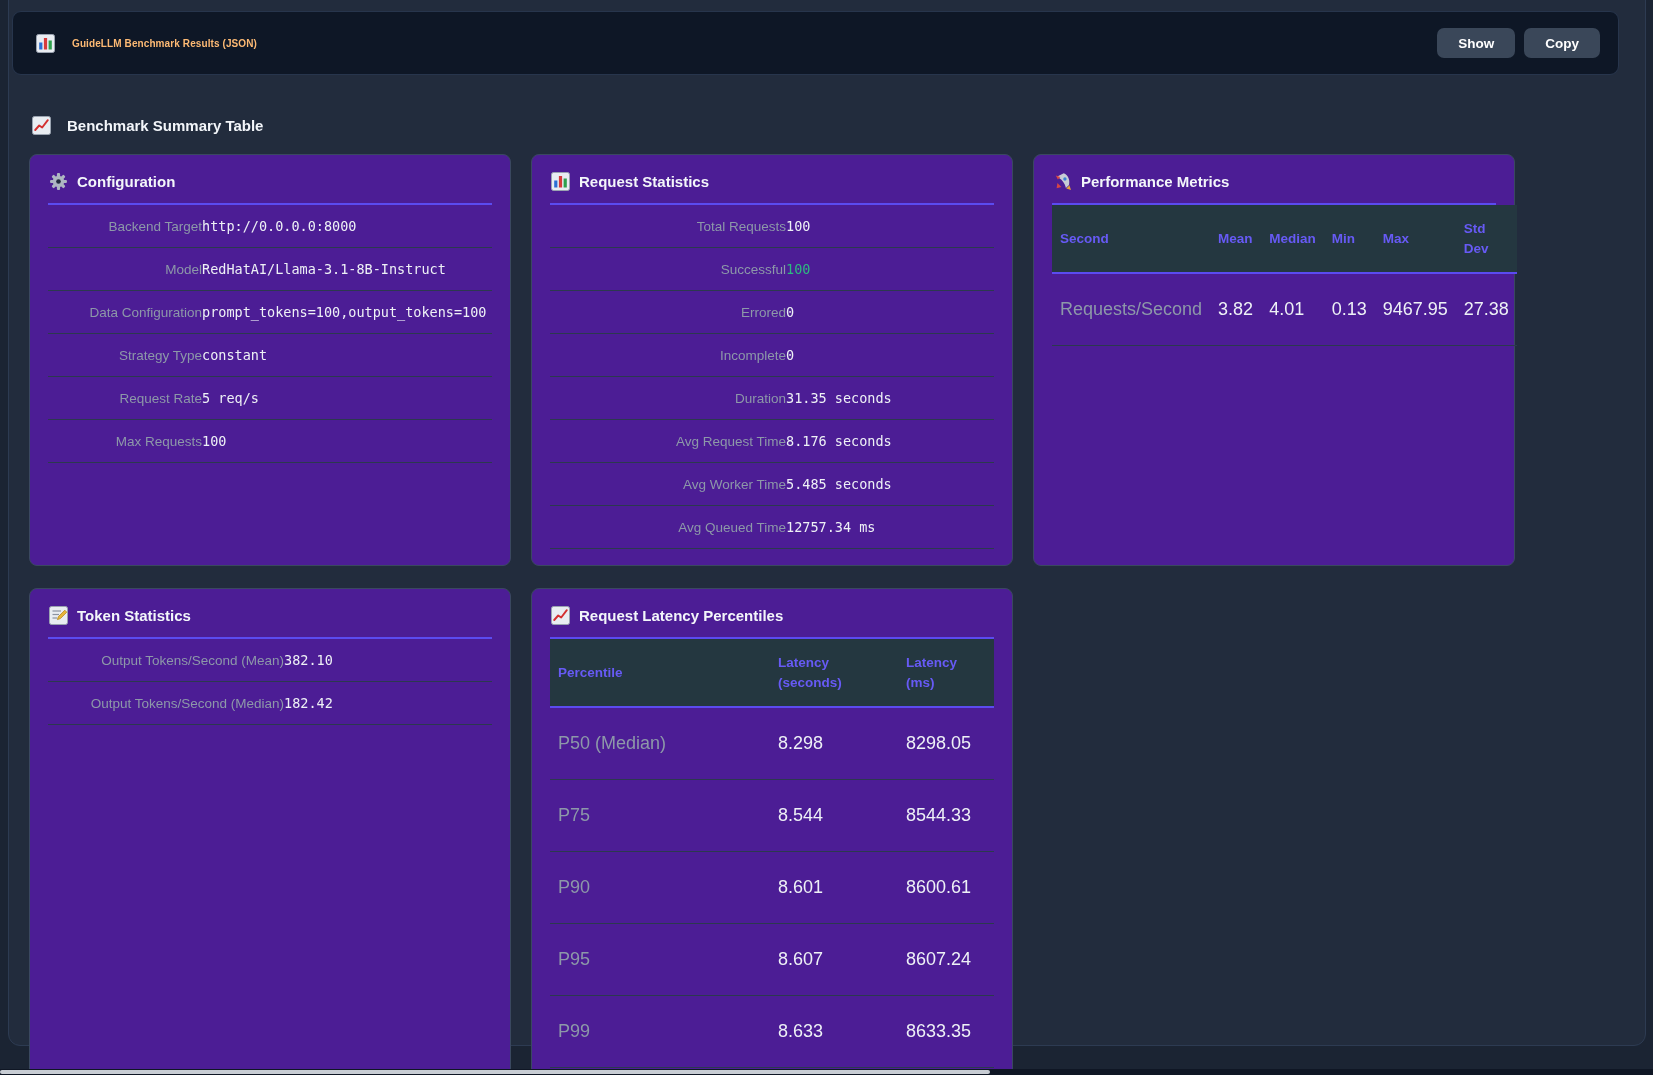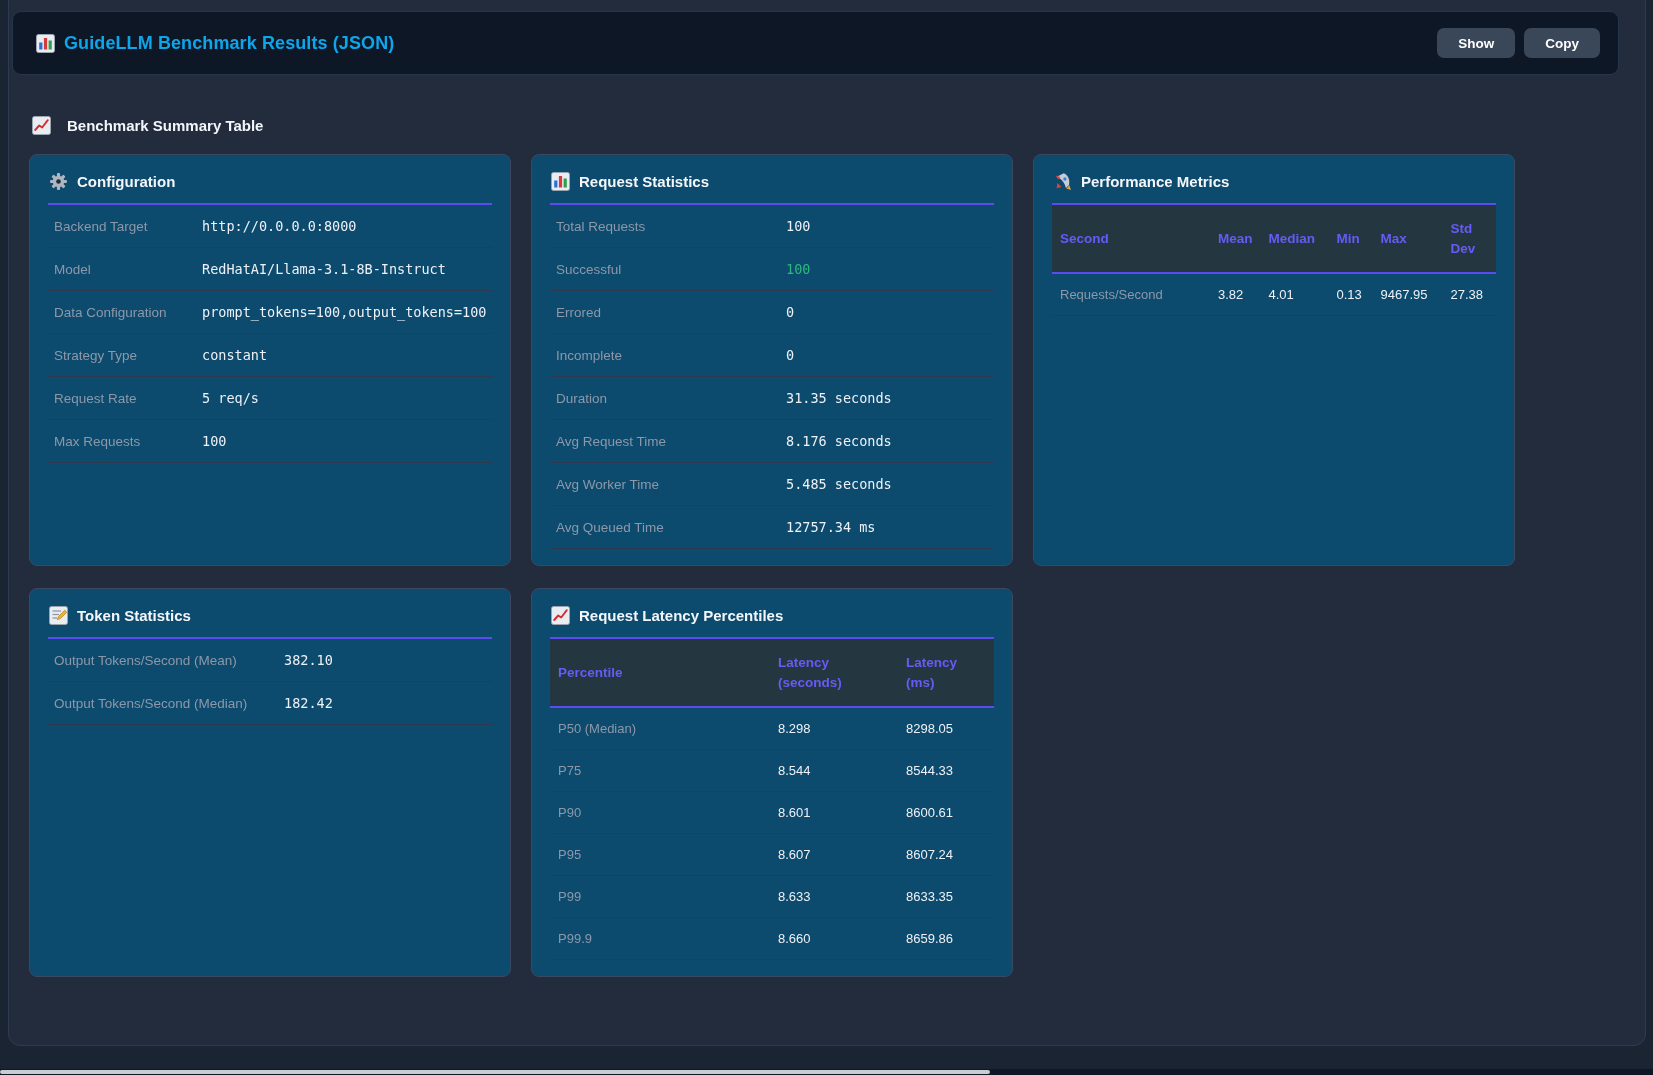--- a/index.html
+++ b/index.html
@@ -22,24 +22,24 @@
     margin: 24px 26px 0 3px;
     height: 64px;
     background: #0e1726;
     border: 1px solid #27354c;
     border-radius: 9px;
     display: flex;
     align-items: center;
     padding: 0 18px 0 22px;
   }
   .header-card .title {
-    color: #0ea5e9;
-    font-size: 18px;
+    color: #fdba74;
+    font-size: 10px;
     font-weight: 700;
-    margin-left: 9px;
+    margin-left: 17px;
     letter-spacing: .1px;
   }
   .header-actions { margin-left: auto; display: flex; gap: 9px; }
   .btn {
     background: #3a4759;
     color: #ffffff;
     border: none;
     border-radius: 7px;
     font-family: "Liberation Sans", sans-serif;
     font-size: 13.5px;
@@ -60,21 +60,21 @@
   }
   
   .cards-grid {
     margin: 19px 0 0 20px;
     display: grid;
     grid-template-columns: repeat(3, 482px);
     gap: 22px 20px;
     align-items: stretch;
   }
   .card {
-    background: #0c4a6e;
+    background: #4c1d95;
     border: 1px solid #3a4860;
     border-radius: 8px;
     padding: 16px 18px;
   }
   .card-title {
     display: flex;
     align-items: center;
     gap: 9px;
     color: #f3f6fa;
     font-size: 15px;
@@ -82,20 +82,21 @@
     padding-bottom: 12px;
     border-bottom: 2px solid #5b4bf0;
   }
   
   .kv-row {
     display: flex;
     align-items: center;
     padding: 13px 6px;
     border-bottom: 1px solid #2c394e;
     min-height: 43px;
+    text-align: right;
   }
   .kv-label {
     color: #8d98a9;
     font-size: 13.5px;
     flex: 0 0 auto;
     width: 230px;
   }
   .kv.narrow .kv-label { width: 148px; }
   .kv-value {
     color: #eef1f6;
@@ -115,22 +116,22 @@
     font-size: 13.5px;
     font-weight: 700;
     text-align: left;
     padding: 14px 8px;
     border-bottom: 2px solid #5b4bf0;
     line-height: 1.45;
     vertical-align: middle;
   }
   table.data-table td {
     color: #eef1f6;
-    font-size: 13px;
-    padding: 13px 8px;
+    font-size: 18px;
+    padding: 25px 8px;
     border-bottom: 1px solid #2c394e;
   }
   table.data-table td:first-child { color: #8d98a9; }
   
   table.perf-table th:nth-child(1){ width:158px; }
   table.perf-table th:nth-child(2){ width:50px; }
   table.perf-table th:nth-child(3){ width:68px; }
   table.perf-table th:nth-child(4){ width:44px; }
   table.perf-table th:nth-child(5){ width:70px; }
   

